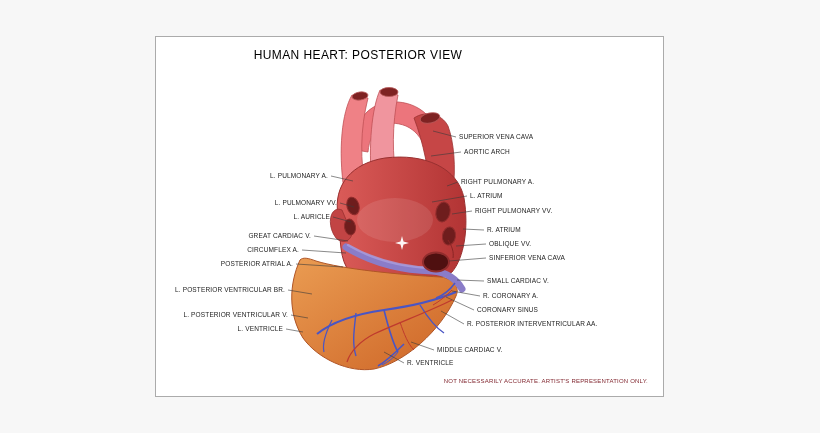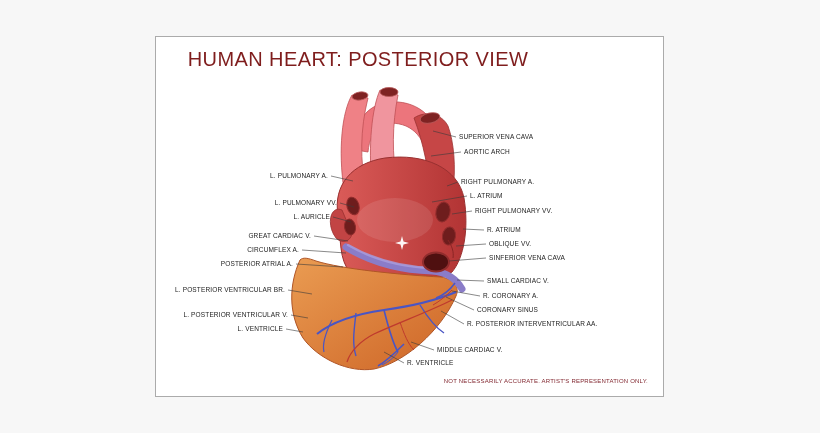--- a/index.html
+++ b/index.html
@@ -6,21 +6,21 @@
   .stage {
     position:relative; width:820px; height:433px; background:#f7f7f7;
     font-family:"Liberation Sans", sans-serif; overflow:hidden;
   }
   .panel {
     position:absolute; left:155px; top:36px; width:509px; height:361px;
     background:#ffffff; border:1px solid #ababab; box-sizing:border-box;
   }
   .title {
     position:absolute; left:155px; top:48px; width:406px; text-align:center;
-    font-size:20px; color:#7f1d1d; letter-spacing:0.4px;
+    font-size:12px; color:#000000; letter-spacing:0.4px;
   }
   svg.art { position:absolute; left:0; top:0; }
   .lbl {
     position:absolute; font-size:6.5px; color:#222; white-space:nowrap;
     letter-spacing:0.15px; line-height:1;
   }
   .lbl.r { transform:translateY(-50%); }
   .lbl.l { transform:translate(-100%,-50%); }
   .disclaimer {
     position:absolute; left:648px; top:381px; transform:translate(-100%,-50%);

